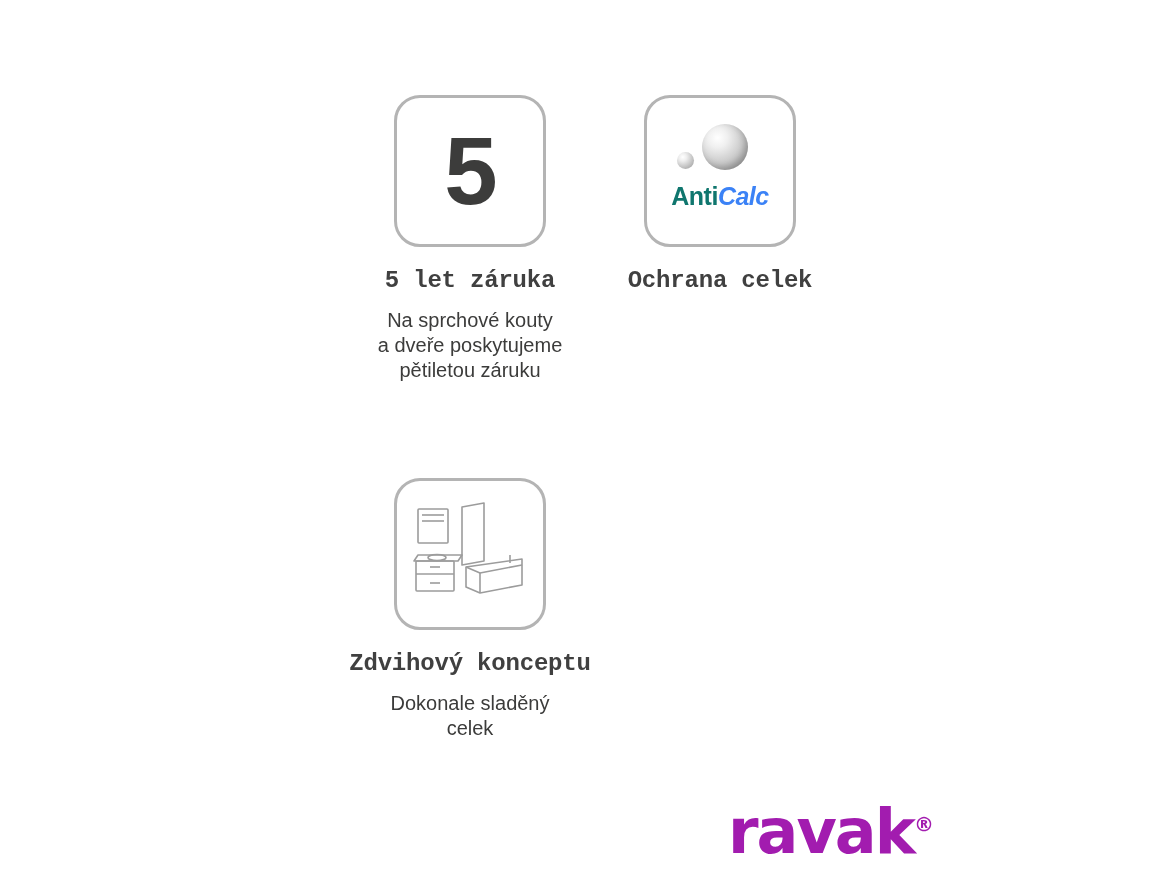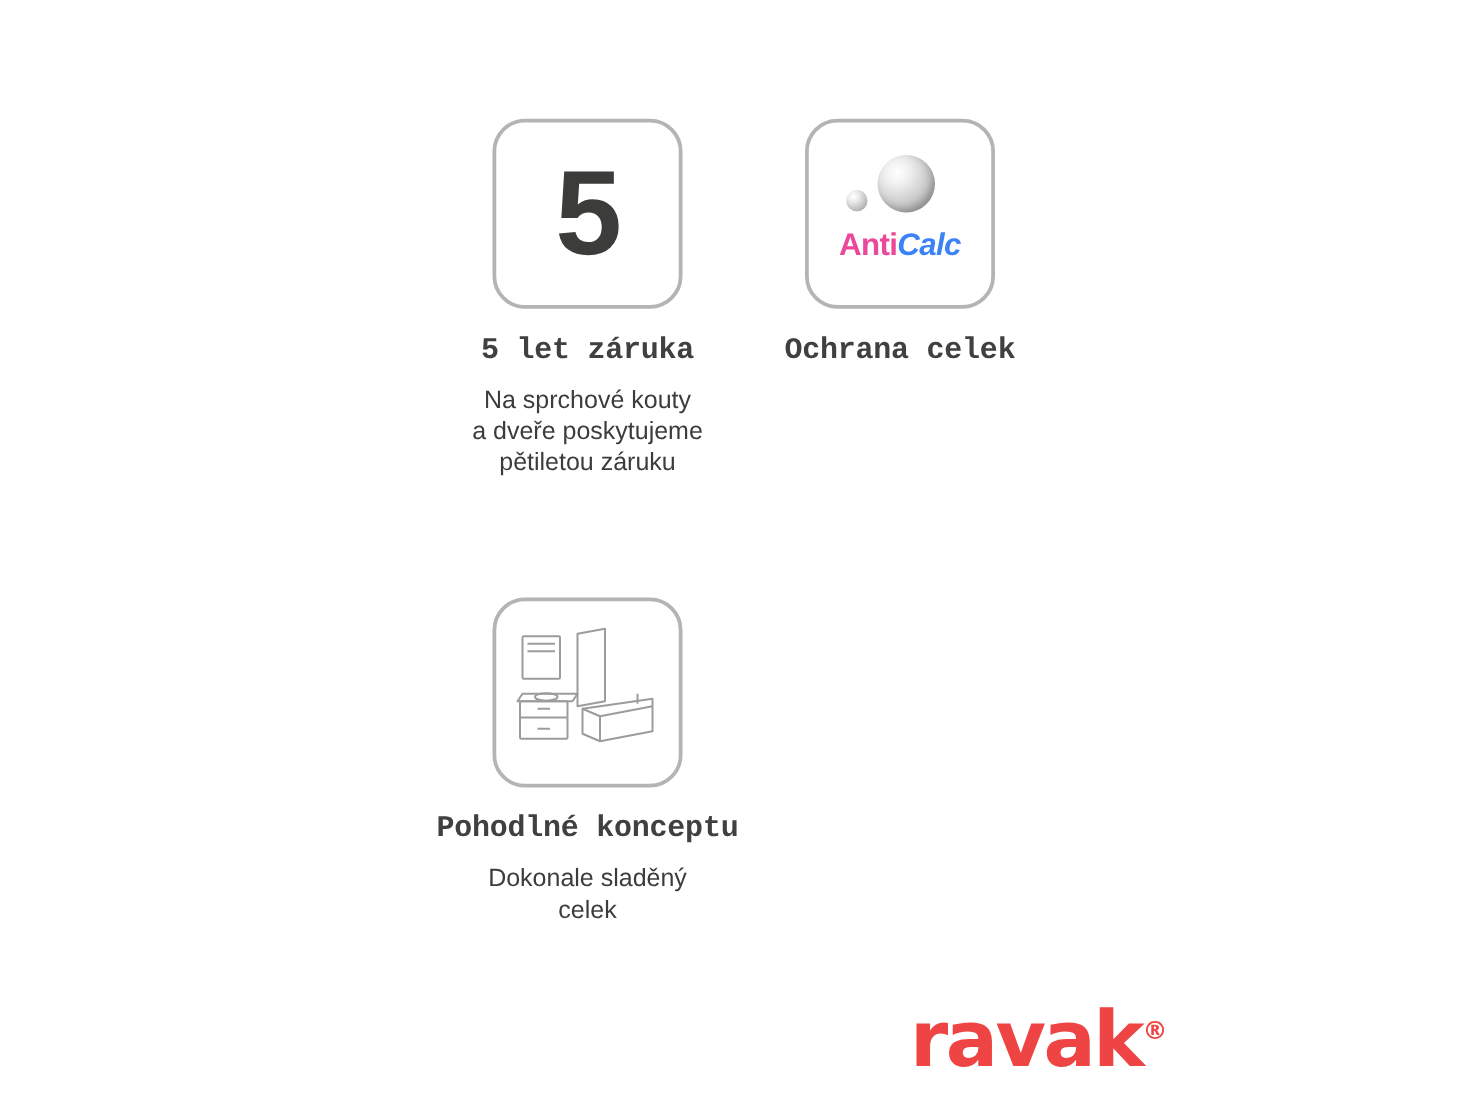--- a/index.html
+++ b/index.html
@@ -116,35 +116,35 @@
   .anticalc-word {
     position: absolute;
     left: 0;
     right: 0;
     top: 84px;
     text-align: center;
     font-size: 25px;
     font-weight: bold;
     letter-spacing: -0.5px;
   }
-  .anticalc-word .anti { color: #ec4899; }
+  .anticalc-word .anti { color: #0f766e; }
   .anticalc-word .calc { color: #3b82f6; font-style: italic; }
 
   
   
   .icon-svg { display: block; }
 
   
   .logo {
     position: absolute;
     left: 728px;
     top: 795px;
     font-size: 62px;
     font-weight: bold;
-    color: #ef4444;
+    color: #a21caf;
     letter-spacing: -2px;
     font-family: "DejaVu Sans", sans-serif;
   }
   .logo .reg {
     font-size: 20px;
     vertical-align: super;
     letter-spacing: 0;
   }
 </style>
 </head>
@@ -200,21 +200,21 @@
 
               <path d="M52 8 L74 4 L74 62 L52 66 Z"></path>
 
               <path d="M56 68 L112 60 L112 86 L70 94 L56 88 Z"></path>
               <path d="M56 68 L70 74 L112 66"></path>
               <line x1="70" y1="74" x2="70" y2="94"></line>
               <path d="M100 64 l0 -8"></path>
             </g>
           </svg>
         </div>
-        <div class="feature-title">Pohodlné
+        <div class="feature-title">Zdvihový
 konceptu</div>
         <div class="feature-desc">Dokonale sladěný
 celek</div>
       </div>
 
 
     </div>
 
   </div>
 

